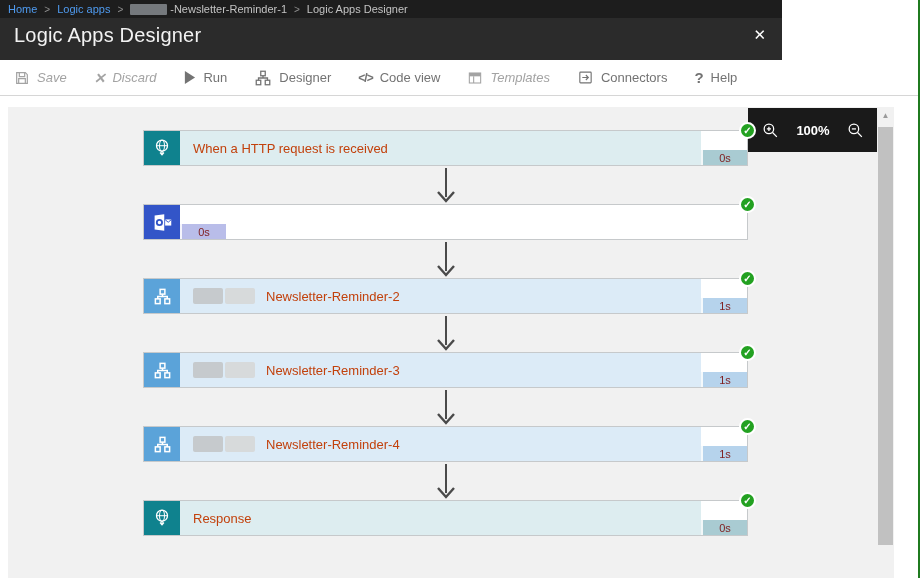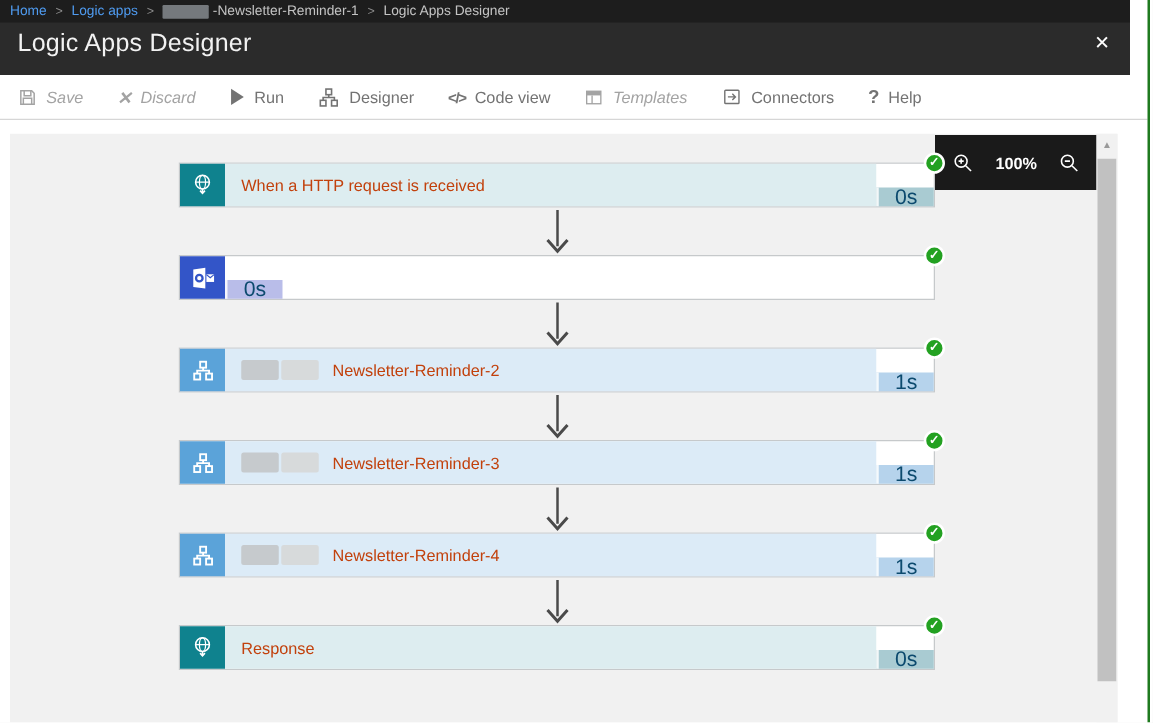--- a/index.html
+++ b/index.html
@@ -1,20 +1,20 @@
 <!DOCTYPE html>
 <html style="--link: #4f9bf0;"><head>
 <meta charset="utf-8">
 <style>
   * { margin:0; padding:0; box-sizing:border-box; }
   html,body { width:922px; height:578px; overflow:hidden; background:#fff;
     font-family:"Liberation Sans", sans-serif; position:relative; }
 
   
-  .header { position:absolute; left:0; top:0; width:904px; height:60px; background:#2b2b2b; z-index:2; }
+  .header { position:absolute; left:0; top:0; width:782px; height:60px; background:#2b2b2b; z-index:2; }
   .breadcrumb-bar { height:18px; background:#1d1d1d; display:flex; align-items:center;
     padding-left:8px; font-size:11px; white-space:nowrap; }
   .bc-item { display:inline-flex; align-items:center; gap:3px; }
   .bc-link { color:var(--link,#4f9bf0); cursor:pointer; }
   .bc-text { color:#c3c3c3; }
   .bc-sep { color:#8f8f8f; margin:0 7px; font-size:10px; }
   .redact { display:inline-block; width:30px; height:16px; background:#c6cacd; border-radius:2px; }
   .redact-bc { width:37px; height:11px; background:#75797d; border-radius:1px; }
   .page-title { position:absolute; left:14px; top:24px; font-size:20px; font-weight:300;
     color:#f2f2f2; letter-spacing:.2px; }
@@ -39,21 +39,21 @@
   .workflow { position:absolute; left:135px; top:23px; width:605px; z-index:6; }
   .step { position:relative; display:flex; height:36px; border:1px solid #c6c9cb;
     cursor:pointer; background:#fff; }
   .step-icon { width:36px; min-width:36px; display:flex; align-items:center; justify-content:center;
     color:#fff; }
   .step-body { flex:1; display:flex; align-items:center; padding-left:13px; font-size:13px;
     color:#c2410c; overflow:hidden; white-space:nowrap; }
   .step-body .redact { margin-right:2px; }
   .step-body .redact.r2 { background:#d7dadb; margin-right:11px; }
   .step-badge { width:46px; min-width:46px; display:flex; align-items:center; justify-content:center;
-    font-size:17px; color:#0c4a6e; border-left:2px solid rgba(255,255,255,.85);margin-top:19px; }
+    font-size:11px; color:#7f1d1d; border-left:2px solid rgba(255,255,255,.85);margin-top:19px; }
   .step-check { position:absolute; top:-9px; right:-9px; width:17px; height:17px; border-radius:50%;
     border:2px solid #fff; color:#fff; font-size:10px; font-weight:bold;
     display:flex; align-items:center; justify-content:center; line-height:1; }
   .connector { height:38px; display:flex; align-items:center; justify-content:center; }
 
   
   .zoom-overlay { position:absolute; left:740px; top:1px; width:130px; height:44px; background:#1a1a1a;
     display:flex; align-items:center; justify-content:space-between; padding:0 13px; z-index:5; }
   .zoom-btn { background:none; border:none; cursor:pointer; display:flex; align-items:center; }
   .zoom-level { color:#fff; font-size:13px; font-weight:bold; }

